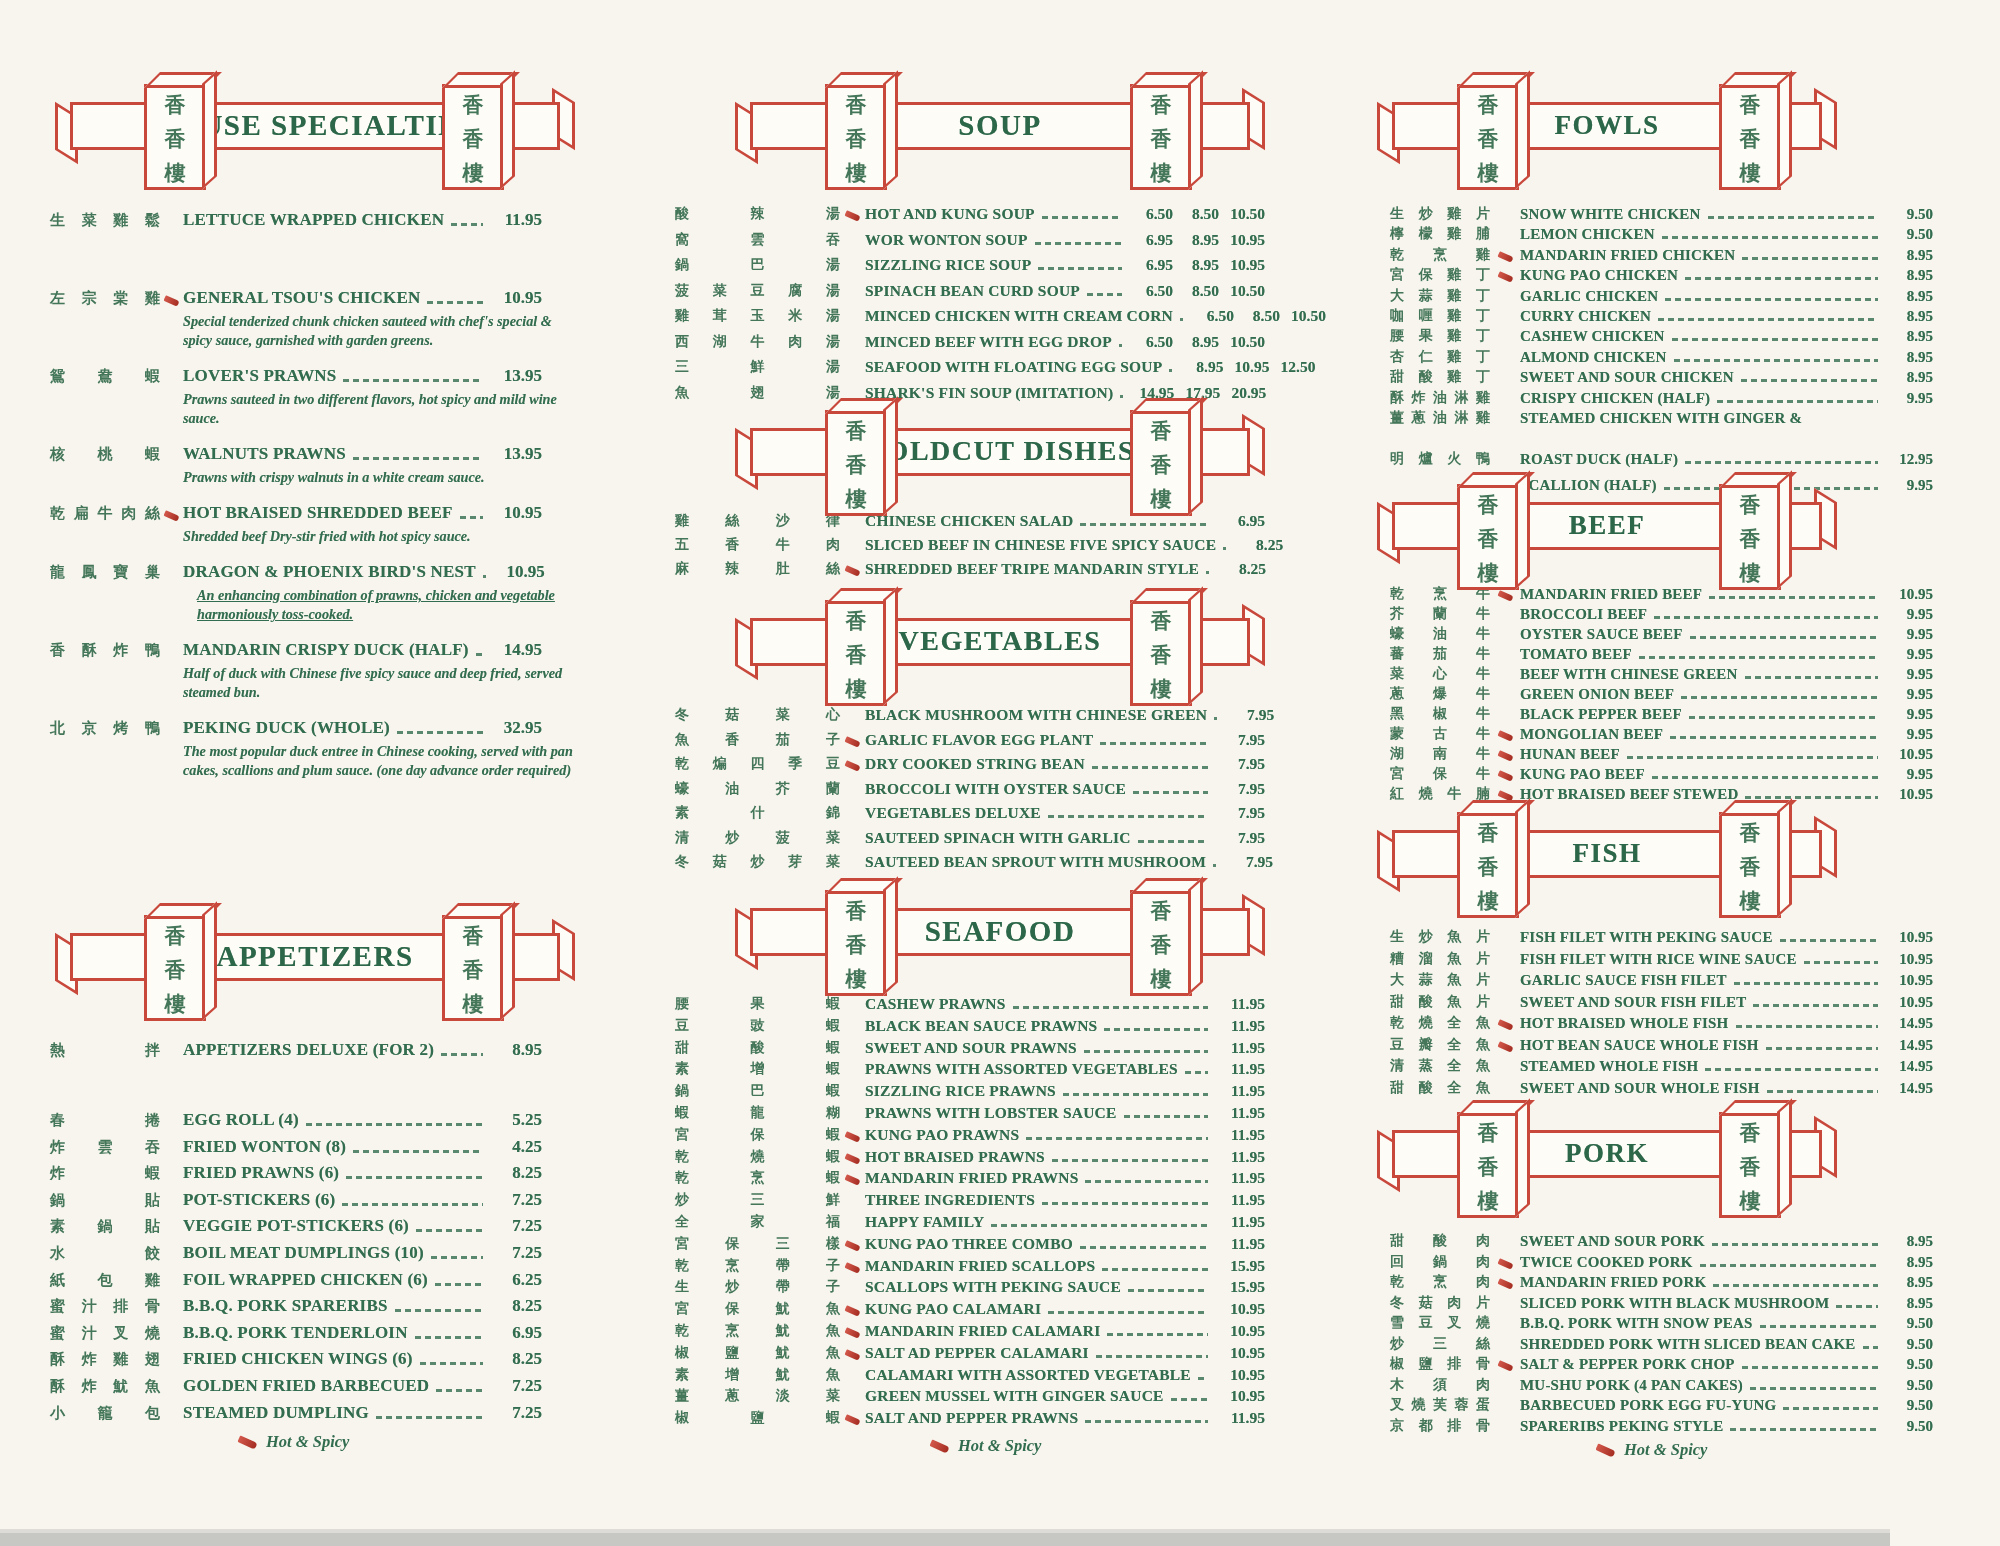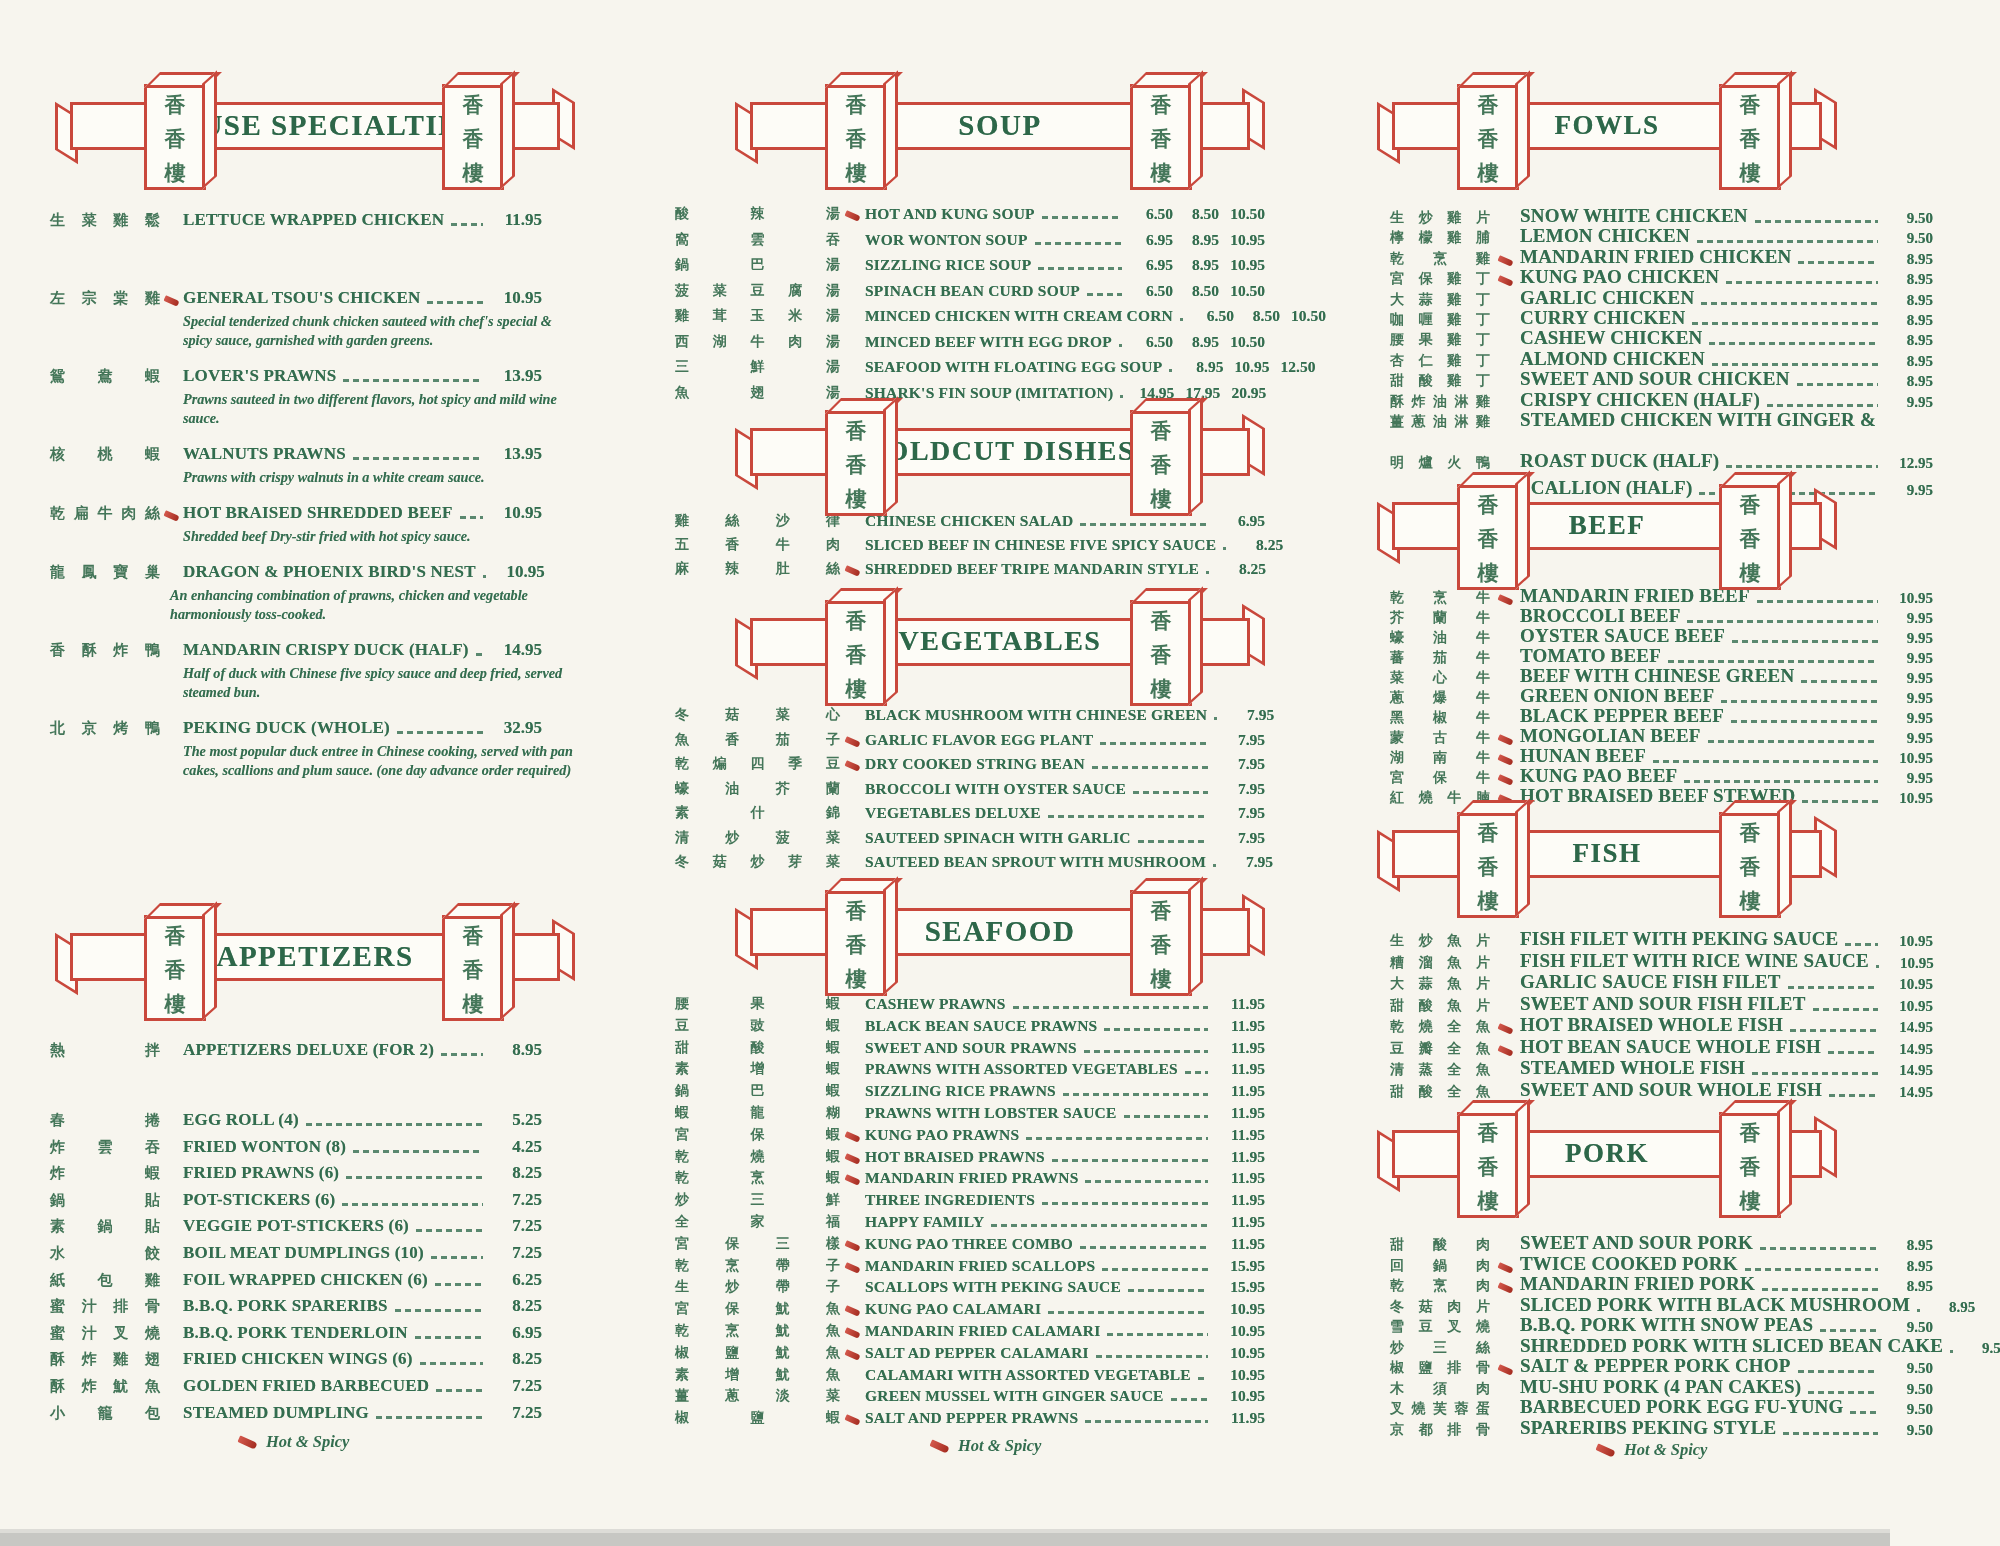--- a/index.html
+++ b/index.html
@@ -45,21 +45,21 @@
   .leader{flex:1 1 0;min-width:3px;height:3px;margin:0 5px 4px 7px;opacity:.8;
       background-image:repeating-linear-gradient(90deg,var(--green) 0 6px,transparent 6px 10px);}
   .pr{color:var(--green);font-weight:bold;text-align:right;flex:none;
       text-shadow:0 0 .6px rgba(51,109,79,.55);}
   .desc{position:absolute;color:var(--green);font-style:italic;font-weight:bold;
       font-size:14.2px;line-height:19px;text-shadow:0 0 .5px rgba(51,109,79,.4);}
 
   .c1 .cn{font-size:15px;} .c1 .nm{font-size:17px;} .c1 .pr{font-size:17px;width:54px;}
   .c2 .cn{font-size:14px;} .c2 .nm{font-size:15.5px;} .c2 .pr{font-size:15.5px;width:52px;}
   .c2 .pr3{width:46px;}
-  .c3 .cn{font-size:14px;} .c3 .nm{font-size:19px;} .c3 .pr{font-size:15px;width:50px;}
+  .c3 .cn{font-size:14px;} .c3 .nm{font-size:15px;} .c3 .pr{font-size:15px;width:50px;}
 
   
   .hotspicy{position:absolute;display:flex;align-items:center;gap:9px;}
   .hotspicy .chili{width:19px;height:7px;margin-bottom:0;}
   .hotspicy .label{color:var(--green);font-style:italic;font-weight:bold;font-size:16.5px;}
   .f1{left:238px;top:1432px;} .f2{left:930px;top:1436px;} .f3{left:1596px;top:1440px;}
 
   
   .scan-bottom{position:absolute;left:0;bottom:0;width:1890px;height:13px;background:#c7c7c3;}
   .scan-bottom::before{content:"";position:absolute;left:0;top:-4px;width:100%;height:4px;background:#dddcd7;}
@@ -157,21 +157,21 @@
           <span class="cnch">龍</span>
           <span class="cnch">鳳</span>
           <span class="cnch">寶</span>
           <span class="cnch">巢</span>
         </span>
         <span class="sp" style="width: 23px;"></span>
         <span class="nm">DRAGON &amp; PHOENIX BIRD'S NEST</span>
         <span class="leader"></span>
         <span class="pr">10.95</span>
       </div>
-      <div class="desc" style="left: 120px; top: 586px; width: 400px;">An enhancing combination of prawns, chicken and vegetable harmoniously toss-cooked.</div>
+      <div class="desc" style="left: 147px; top: 586px; width: 400px; text-decoration: underline;">An enhancing combination of prawns, chicken and vegetable harmoniously toss-cooked.</div>
       <div class="row c1" style="top: 640px; left: 0px; width: 492px;">
         <span class="cn" style="margin-left: 0px; width: 110px;">
           <span class="cnch">香</span>
           <span class="cnch">酥</span>
           <span class="cnch">炸</span>
           <span class="cnch">鴨</span>
         </span>
         <span class="sp" style="width: 23px;"></span>
         <span class="nm">MANDARIN CRISPY DUCK (HALF)</span>
         <span class="leader"></span>

